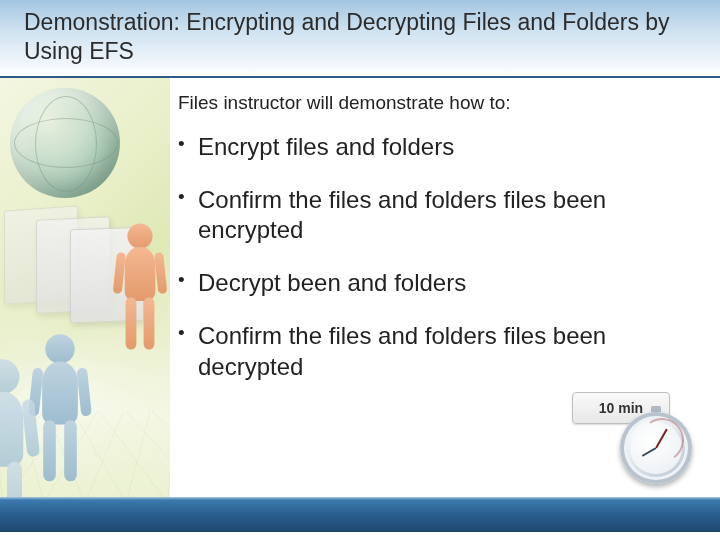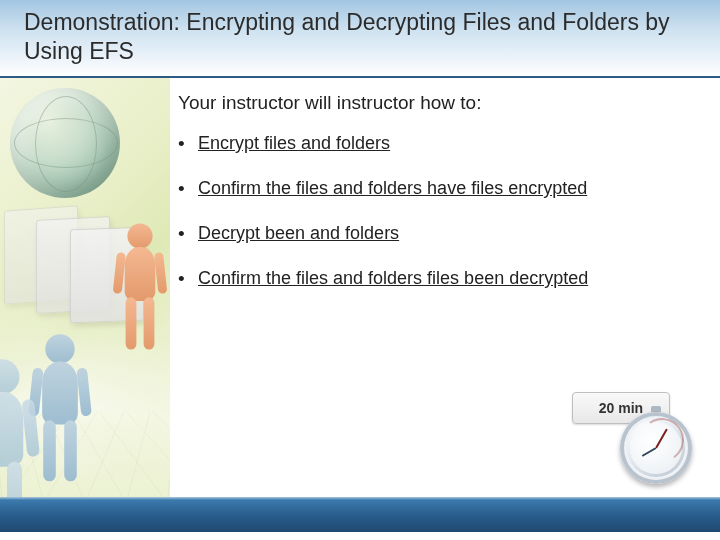--- a/index.html
+++ b/index.html
@@ -137,24 +137,23 @@
   }
   ul.bullets {
     list-style: none;
     margin: 0;
     padding: 0;
   }
   ul.bullets li {
     position: relative;
     padding: 0 0 0 20px;
     margin: 0 0 22px 0;
-    font-size: 18px;
+    font-size: 24px;
     line-height: 1.28;
     color: #222;
-    text-decoration: underline;
   }
   ul.bullets li::before {
     content: "•";
     position: absolute;
     left: 0;
     top: 0;
     font-size: 19px;
     color: #222;
   }
 
@@ -262,31 +261,31 @@
     </div>
     <div class="person blue2">
       <div class="head"></div>
         <div class="body"></div>
       <div class="arm r"></div>
       <div class="leg r"></div>
     </div>
   </div>
 
   <div class="content">
-    <p class="intro">Your instructor will instructor how to:</p>
+    <p class="intro">Files instructor will demonstrate how to:</p>
     <ul class="bullets">
       <li><span>Encrypt files and folders</span></li>
-      <li><span>Confirm the files and folders have files encrypted</span></li>
+      <li><span>Confirm the files and folders files been encrypted</span></li>
       <li><span>Decrypt been and folders</span></li>
       <li><span>Confirm the files and folders files been decrypted</span></li>
     </ul>
   </div>
 
   <div class="timer">
-    <div class="timer-label-box">20 min</div>
+    <div class="timer-label-box">10 min</div>
     <div class="stopwatch">
       <div class="watch-crown"></div>
       <div class="watch-ring"></div>
       <div class="watch-face"></div>
       <div class="sweep-arc"></div>
       <div class="hand h1"></div>
       <div class="hand h2"></div>
     </div>
   </div>
 

